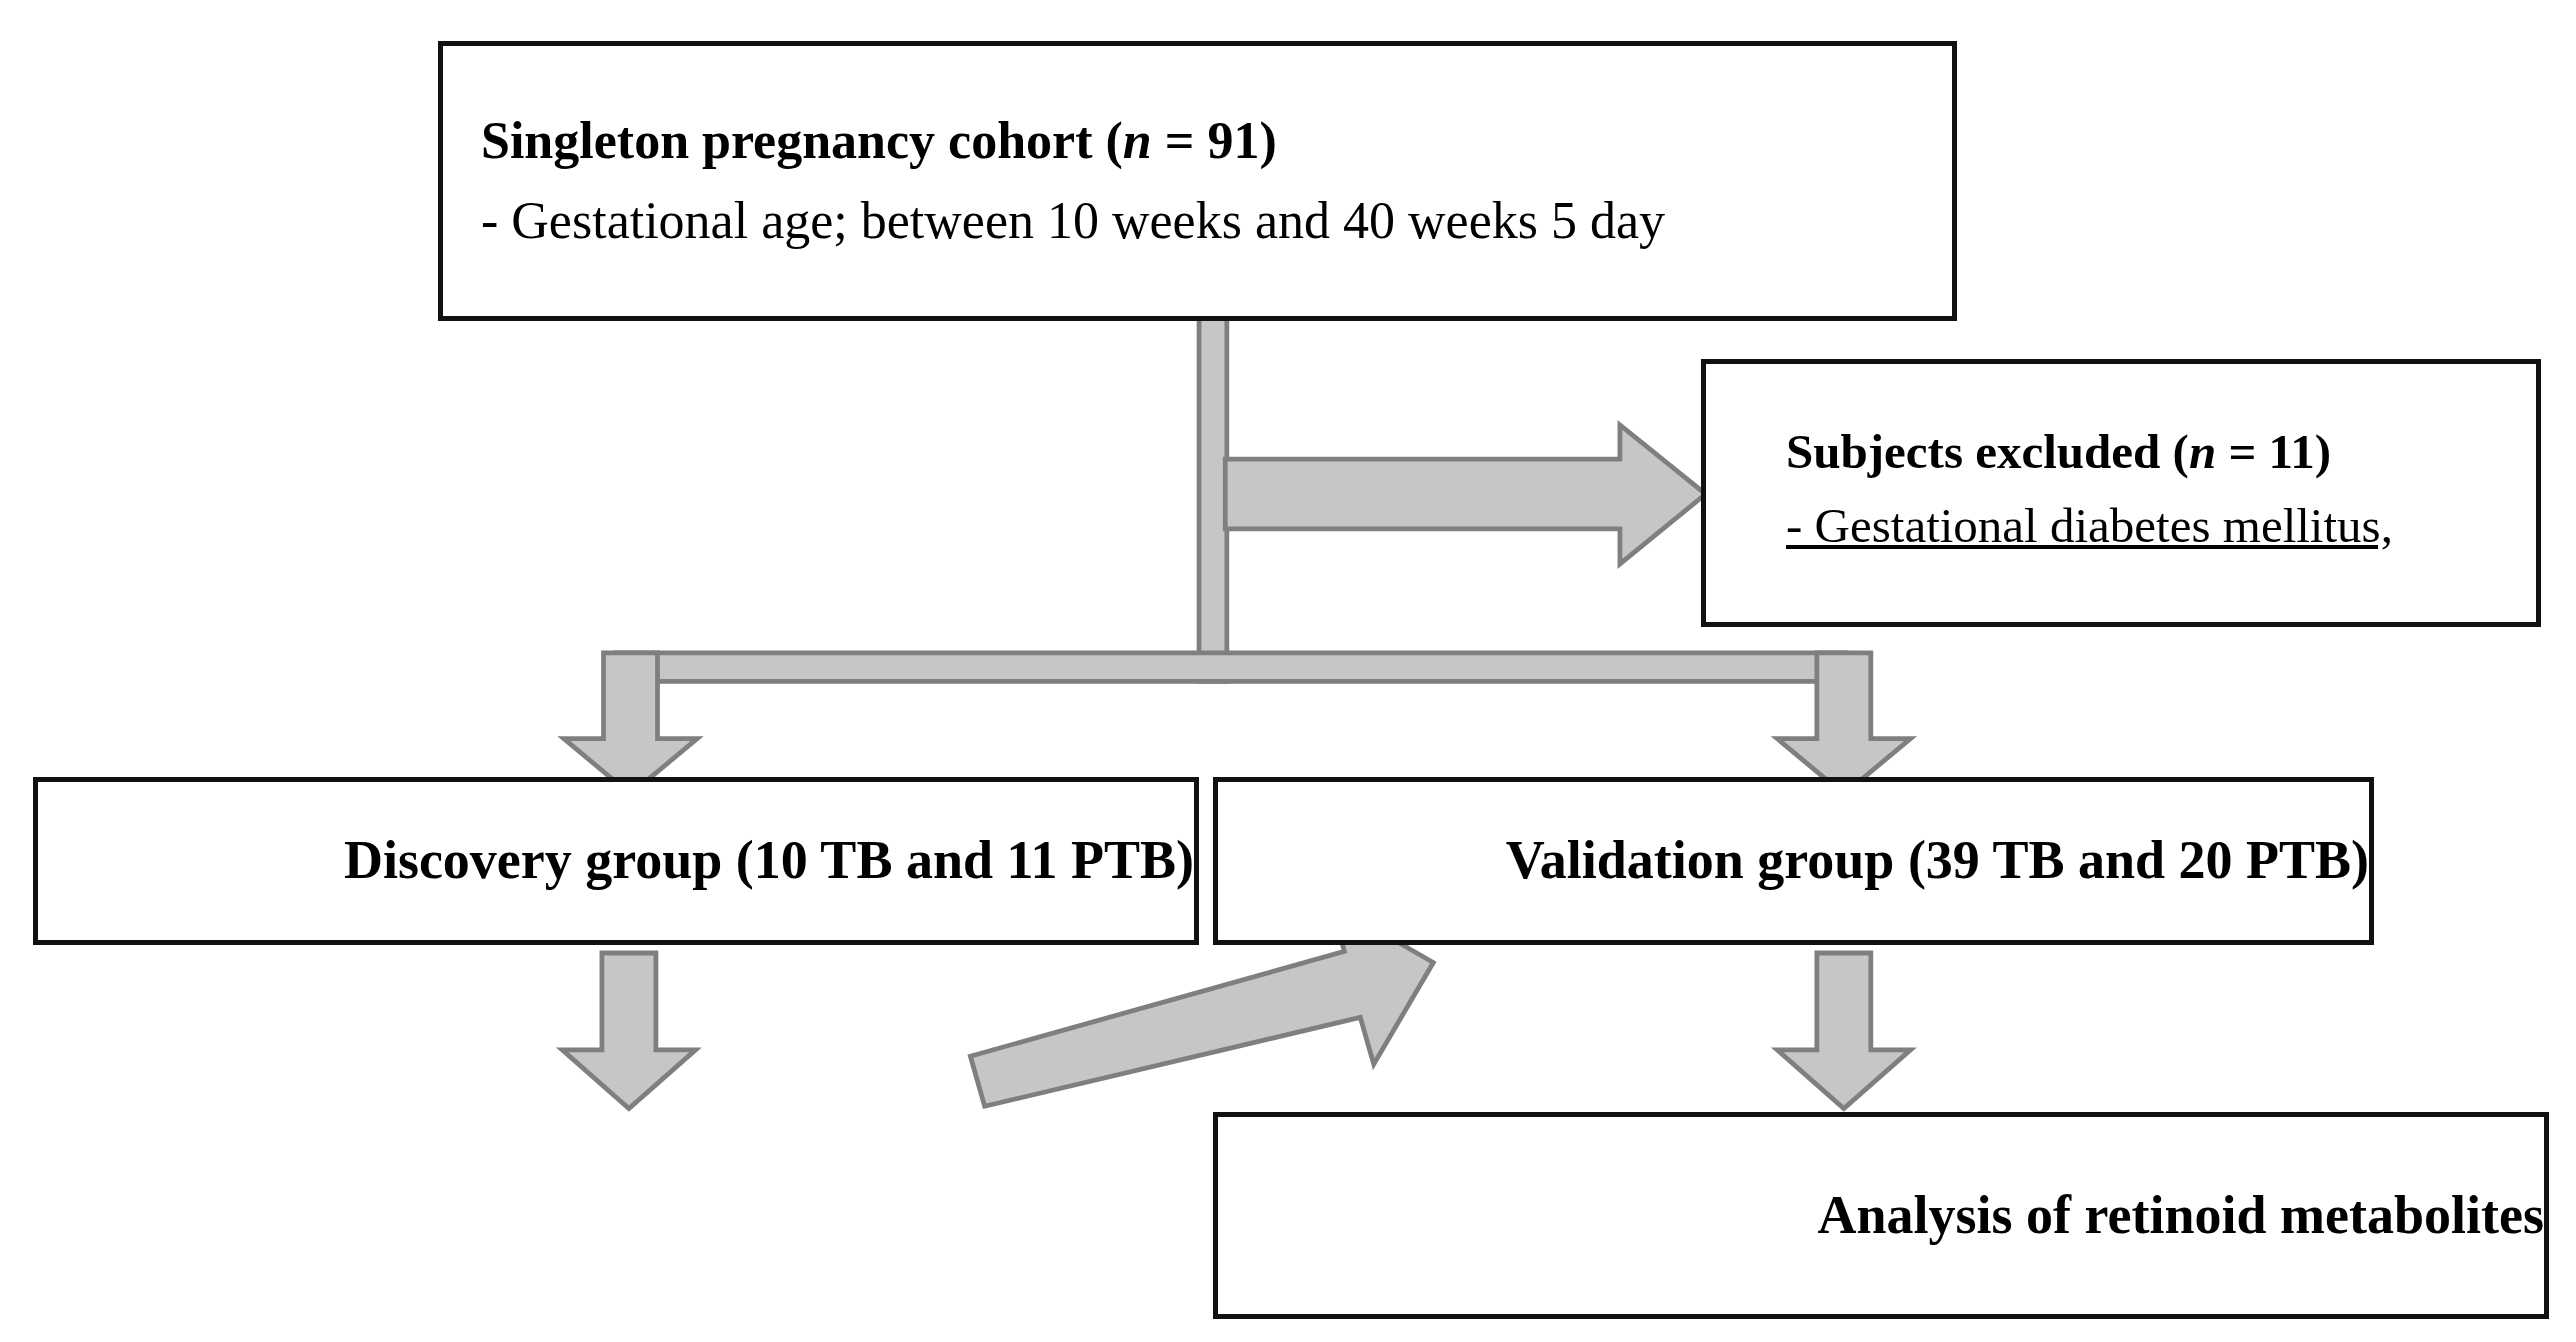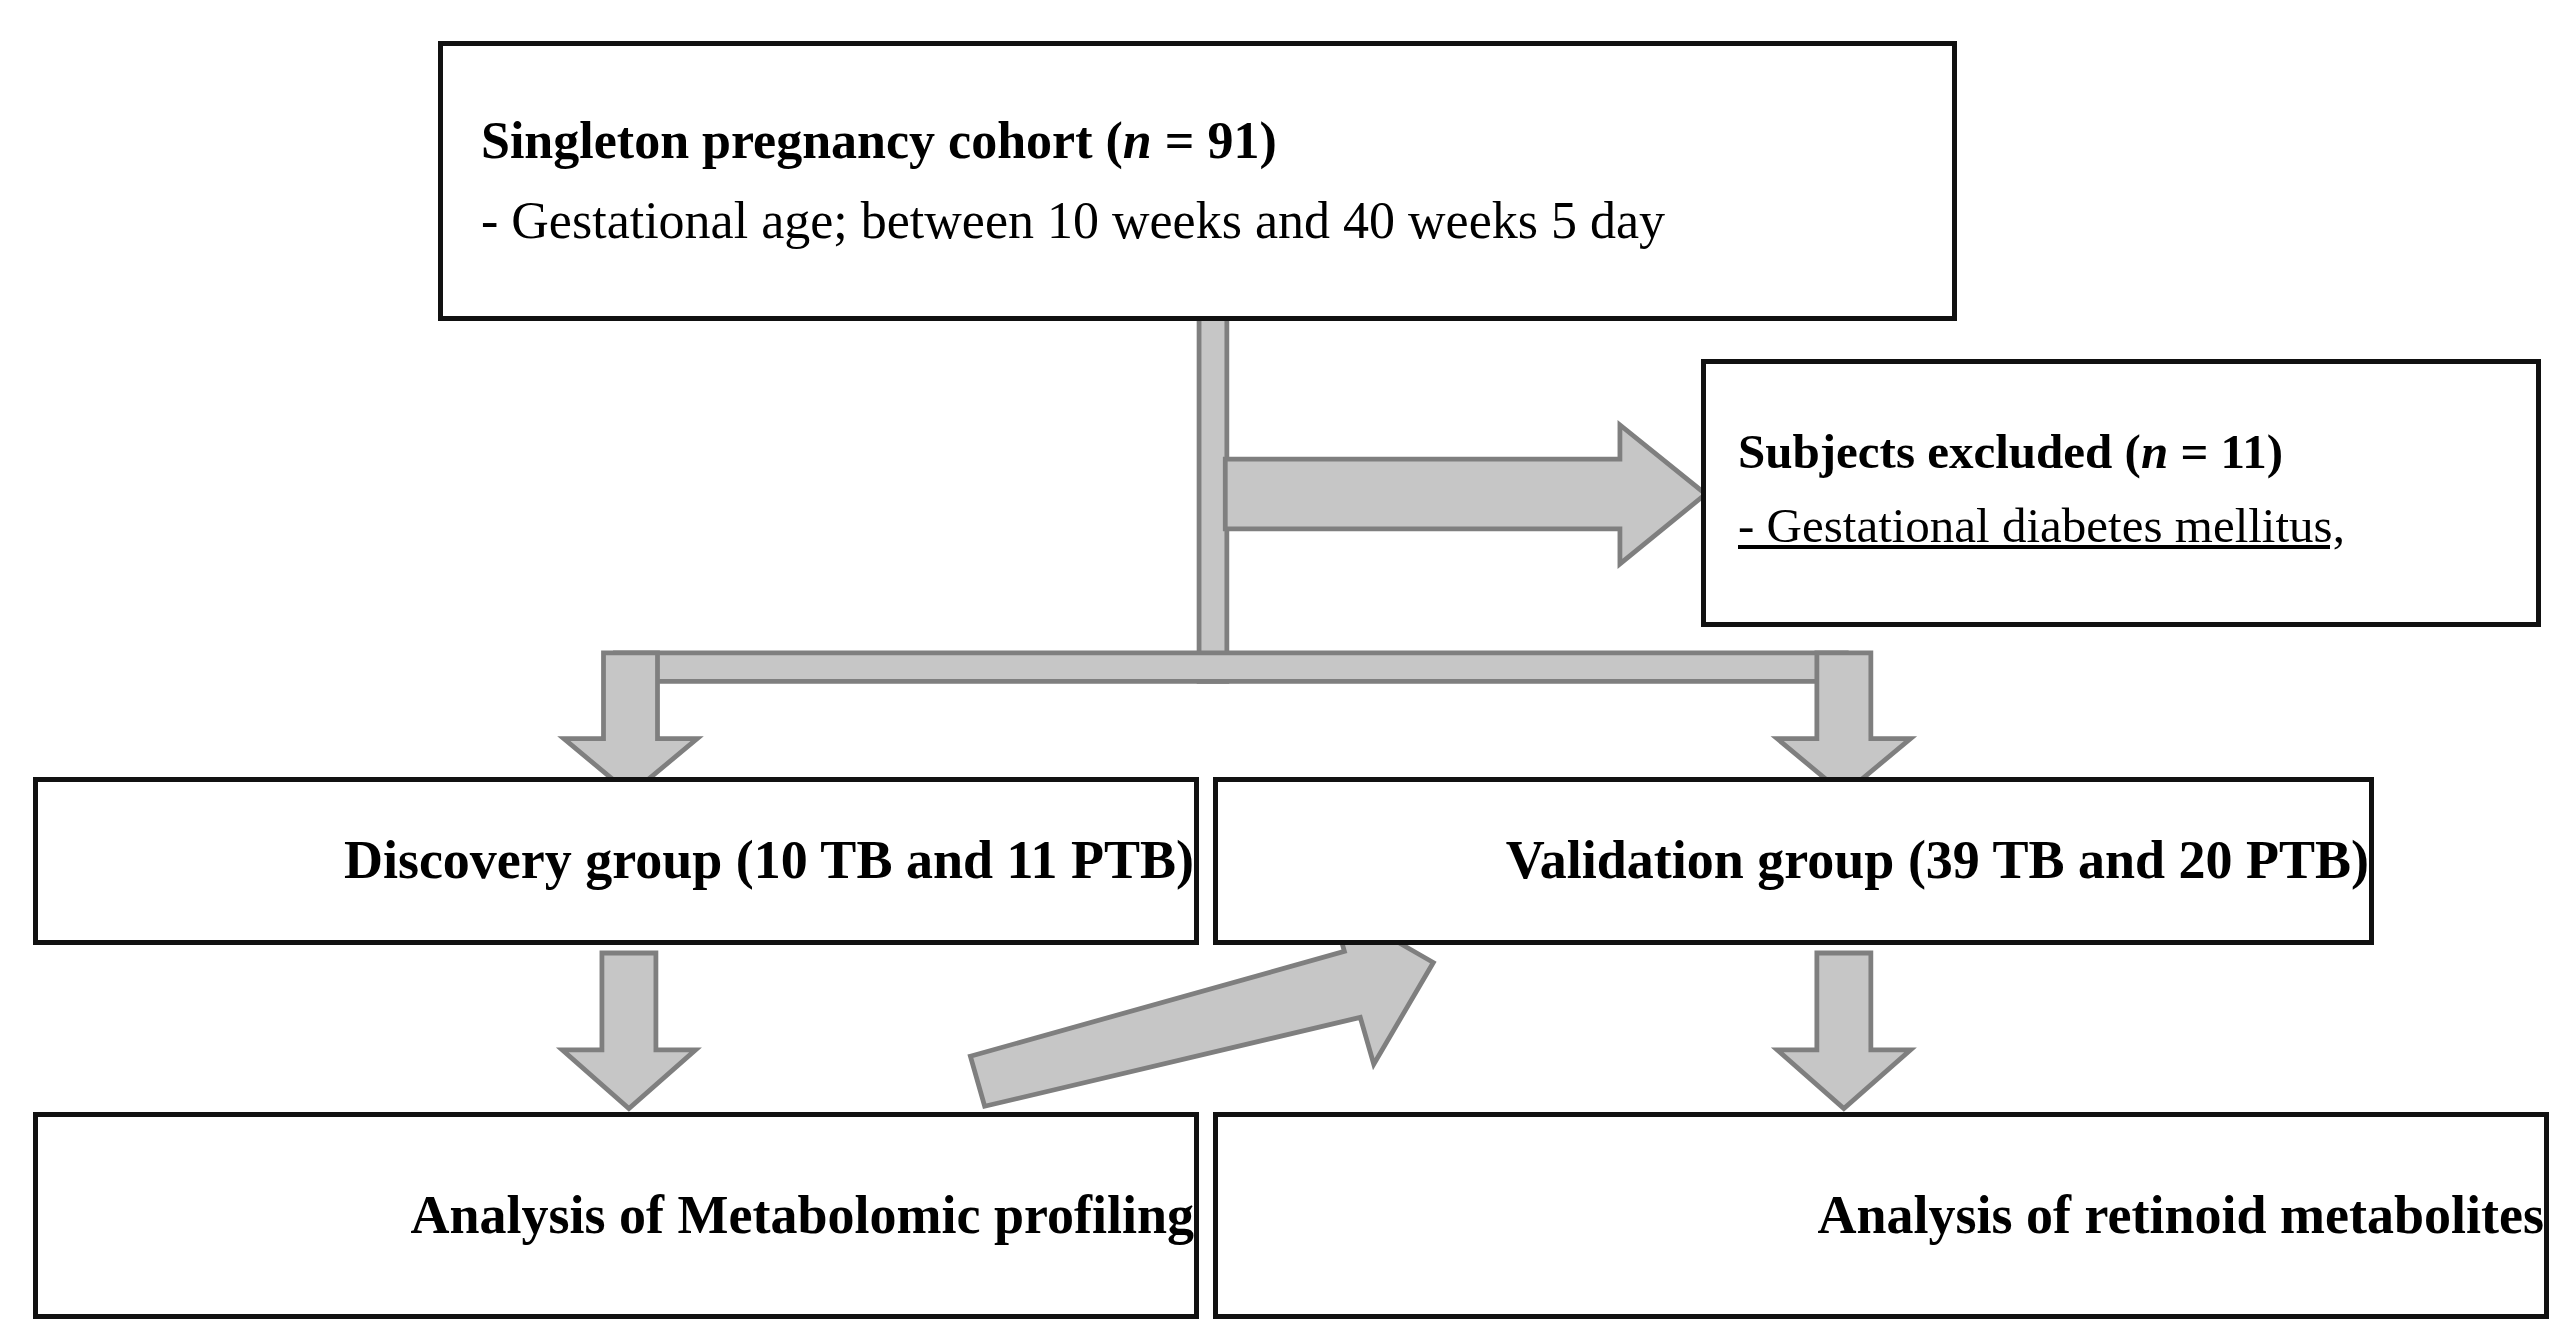--- a/index.html
+++ b/index.html
@@ -60,21 +60,21 @@
 
   
   #node-excluded {
     left: 1701px;
     top: 359px;
     width: 840px;
     height: 268px;
     padding: 0 0 0 32px;
     justify-content: center;
   }
-  #node-excluded .line { font-size: 49px; }
+  #node-excluded .line { font-size: 49px; margin-left: 48px; }
   #node-excluded .ln-bold { margin-bottom: 9.5px; }
   #node-excluded .ln-reg { margin-bottom: 8px; text-decoration: underline; }
 
   
   #node-discovery {
     left: 33px;
     top: 777px;
     width: 1166px;
     height: 168px;
   }
@@ -162,22 +162,19 @@
   </div>
 
   <div class="node center-v" id="node-discovery">
     <span class="line">Discovery group (10 TB and 11 PTB)</span>
   </div>
 
   <div class="node center-v" id="node-validation">
     <span class="line">Validation group (39 TB and 20 PTB)</span>
   </div>
 
-  <div class="node center-v" id="node-metabolomic">
-    <span class="line">Analysis of Metabolomic profiling</span>
-  </div>
 
   <div class="node center-v" id="node-retinoid">
     <span class="line">Analysis of retinoid metabolites</span>
   </div>
 
 </div>
 
 
 </body></html>

